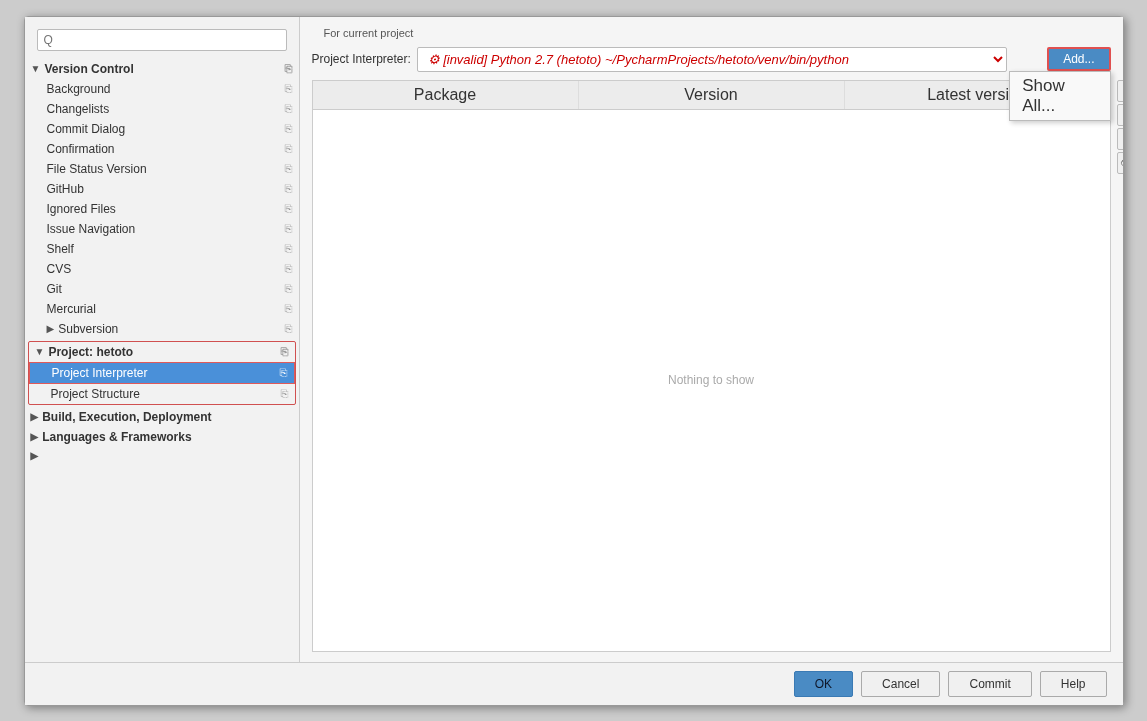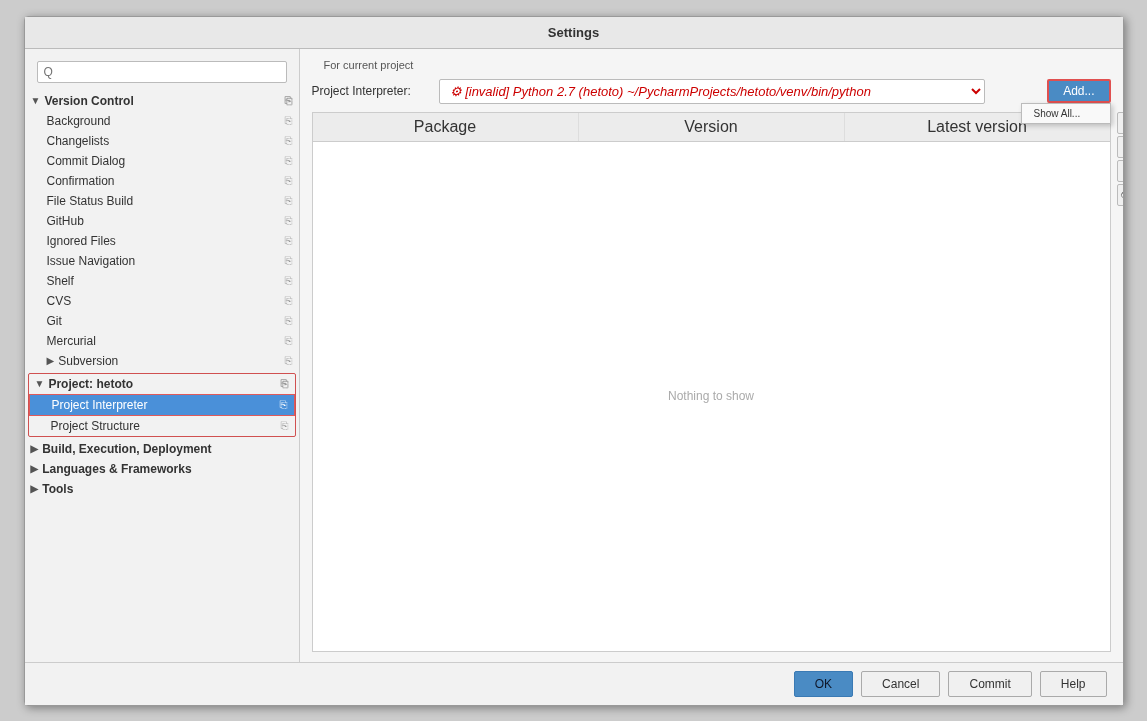--- a/index.html
+++ b/index.html
@@ -115,21 +115,21 @@
       color: #333;
     }
     .breadcrumb span.arrow {
       margin: 0 4px;
       color: #666;
     }
     .interpreter-row {
       display: flex;
       align-items: center;
       margin-bottom: 8px;
-      gap: 24px;
+      gap: 2px;
       position: relative;
     }
     .interpreter-label {
       font-size: 12px;
       color: #333;
       white-space: nowrap;
       margin-right: 4px;
     }
     .interpreter-select {
       flex: 1;
@@ -157,21 +157,21 @@
       top: 100%;
       background: #f9f9f9;
       border: 1px solid #bbb;
       box-shadow: 2px 2px 5px rgba(0,0,0,0.2);
       z-index: 100;
       min-width: 90px;
     }
     .dropdown-menu-item {
       padding: 4px 12px;
       cursor: pointer;
-      font-size: 10px;
+      font-size: 17px;
       color: #333;
     }
     .table-area {
       flex: 1;
       border: 1px solid #ccc;
       background: #fff;
       display: flex;
       flex-direction: column;
       position: relative;
     }
@@ -243,21 +243,20 @@
       background: #4a8bc4;
       color: #0f172a;
       border: 1px solid #3a7ab4;
     }
   </style>
 </head>
 <body>
 
 <div class="dialog">
 
-  <div class="dialog-title">Settings</div>
 
   <div class="dialog-body">
 
     <div class="sidebar">
       <div class="search-box">
         <input type="text" class="search-input" placeholder="Q" style="">
       </div>
 
       <div class="tree-item group-header">
         <span class="expand-arrow">▼</span>
@@ -274,21 +273,21 @@
       </div>
       <div class="tree-item child">
         <span class="tree-label">Commit Dialog</span>
         <span class="copy-icon">⎘</span>
       </div>
       <div class="tree-item child">
         <span class="tree-label">Confirmation</span>
         <span class="copy-icon">⎘</span>
       </div>
       <div class="tree-item child">
-        <span class="tree-label">File Status Build</span>
+        <span class="tree-label">File Status Version</span>
         <span class="copy-icon">⎘</span>
       </div>
       <div class="tree-item child">
         <span class="tree-label">GitHub</span>
         <span class="copy-icon">⎘</span>
       </div>
       <div class="tree-item child">
         <span class="tree-label">Ignored Files</span>
         <span class="copy-icon">⎘</span>
       </div>
@@ -337,21 +336,20 @@
       <div class="tree-item group-header">
         <span class="expand-arrow">▶</span>
         <span class="tree-label">Build, Execution, Deployment</span>
       </div>
       <div class="tree-item group-header">
         <span class="expand-arrow">▶</span>
         <span class="tree-label">Languages &amp; Frameworks</span>
       </div>
       <div class="tree-item group-header">
         <span class="expand-arrow">▶</span>
-        <span class="tree-label">Tools</span>
       </div>
     </div>
 
     <div class="main-content">
 
       <div style="display:flex; align-items:center; justify-content: space-between; margin-bottom: 8px;">
         <span style="font-size:11px; color:#555; margin-left: 12px;">For current project</span>
       </div>
 
       <div class="interpreter-row">

